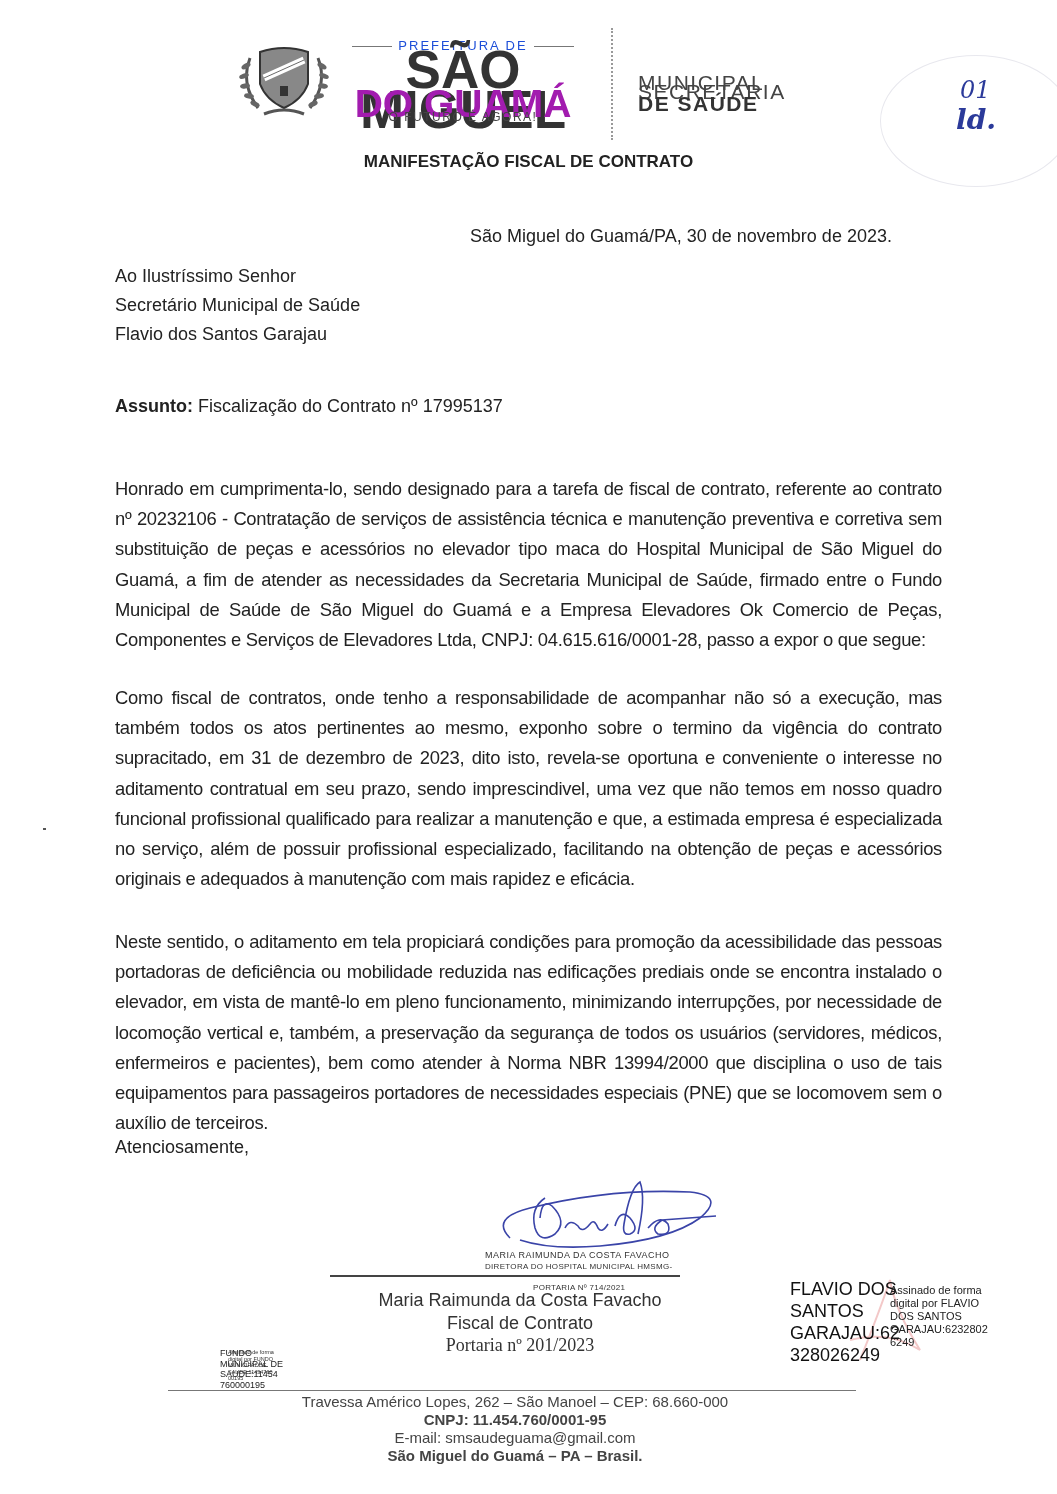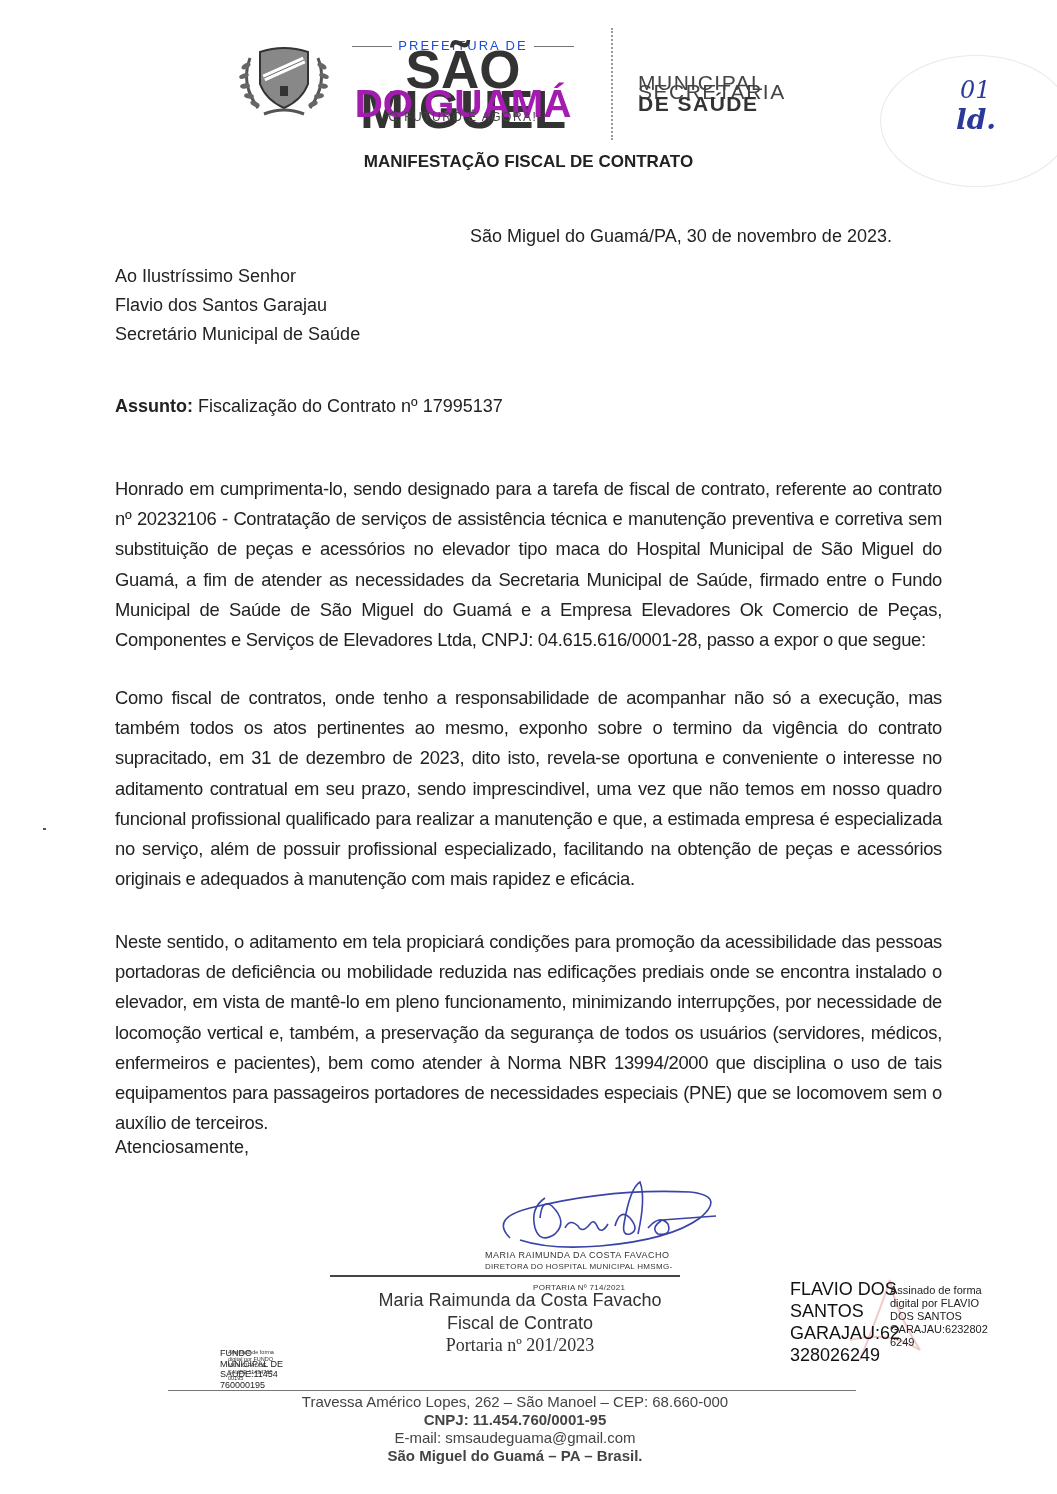--- a/index.html
+++ b/index.html
@@ -100,22 +100,22 @@
 
 <div class="abs stamp-circle"></div>
 <div class="abs hand-num">01</div>
 <div class="abs hand-ini">ld.</div>
 
 <div class="abs title">MANIFESTAÇÃO FISCAL DE CONTRATO</div>
 <div class="abs date">São Miguel do Guamá/PA, 30 de novembro de 2023.</div>
 
 <div class="abs addr">
   <div>Ao Ilustríssimo Senhor</div>
+  <div>Secretário Municipal de Saúde</div>
   <div>Flavio dos Santos Garajau</div>
-  <div>Secretário Municipal de Saúde</div>
 </div>
 
 <div class="abs subject">
   <b>Assunto:</b>
   <span>Fiscalização do Contrato nº 17995137</span>
 </div>
 
 <div class="abs para p1">Honrado em cumprimenta-lo, sendo designado para a tarefa de fiscal de contrato, referente ao contrato nº 20232106 - Contratação de serviços de assistência técnica e manutenção preventiva e corretiva sem substituição de peças e acessórios no elevador tipo maca do Hospital Municipal de São Miguel do Guamá, a fim de atender as necessidades da Secretaria Municipal de Saúde, firmado entre o Fundo Municipal de Saúde de São Miguel do Guamá e a Empresa Elevadores Ok Comercio de Peças, Componentes e Serviços de Elevadores Ltda, CNPJ: 04.615.616/0001-28, passo a expor o que segue:</div>
 <div class="abs para p2">Como fiscal de contratos, onde tenho a responsabilidade de acompanhar não só a execução, mas também todos os atos pertinentes ao mesmo, exponho sobre o termino da vigência do contrato supracitado, em 31 de dezembro de 2023, dito isto, revela-se oportuna e conveniente o interesse no aditamento contratual em seu prazo, sendo imprescindivel, uma vez que não temos em nosso quadro funcional profissional qualificado para realizar a manutenção e que, a estimada empresa é especializada no serviço, além de possuir profissional especializado, facilitando na obtenção de peças e acessórios originais e adequados à manutenção com mais rapidez e eficácia.</div>
 <div class="abs para p3">Neste sentido, o aditamento em tela propiciará condições para promoção da acessibilidade das pessoas portadoras de deficiência ou mobilidade reduzida nas edificações prediais onde se encontra instalado o elevador, em vista de mantê-lo em pleno funcionamento, minimizando interrupções, por necessidade de locomoção vertical e, também, a preservação da segurança de todos os usuários (servidores, médicos, enfermeiros e pacientes), bem como atender à Norma NBR 13994/2000 que disciplina o uso de tais equipamentos para passageiros portadores de necessidades especiais (PNE) que se locomovem sem o auxílio de terceiros.</div>

